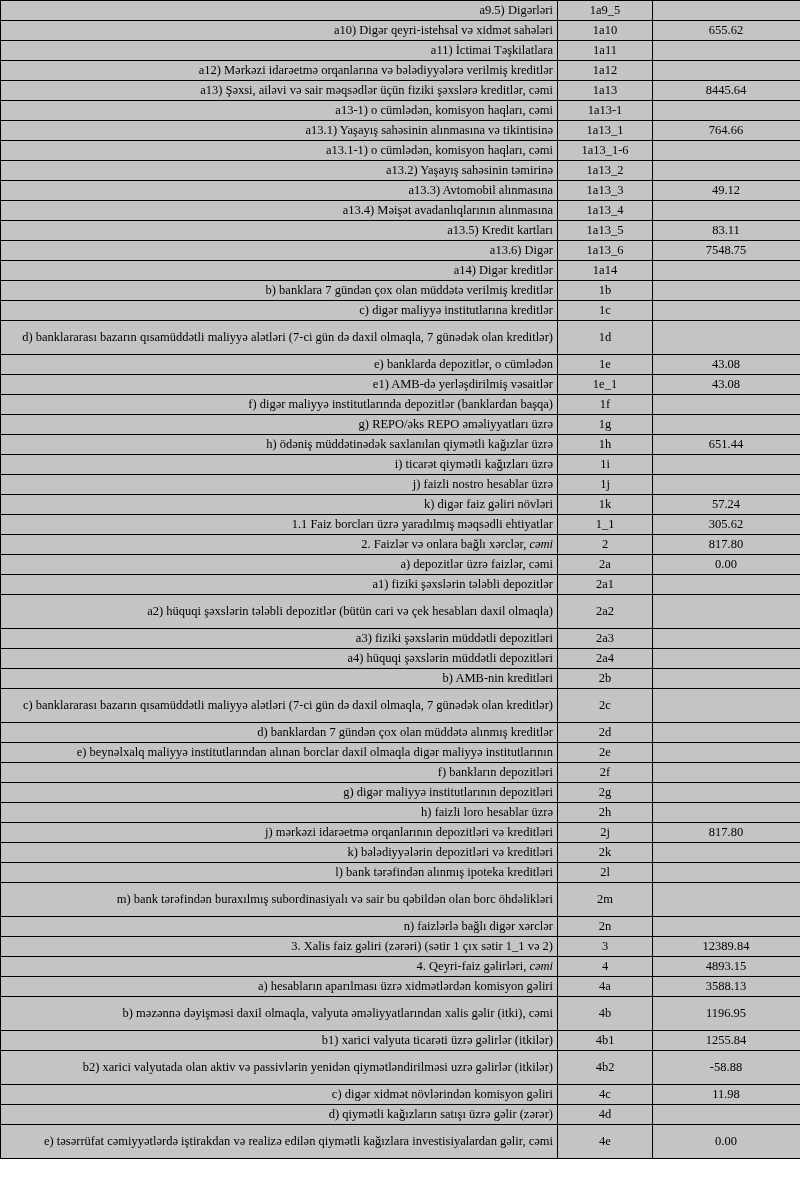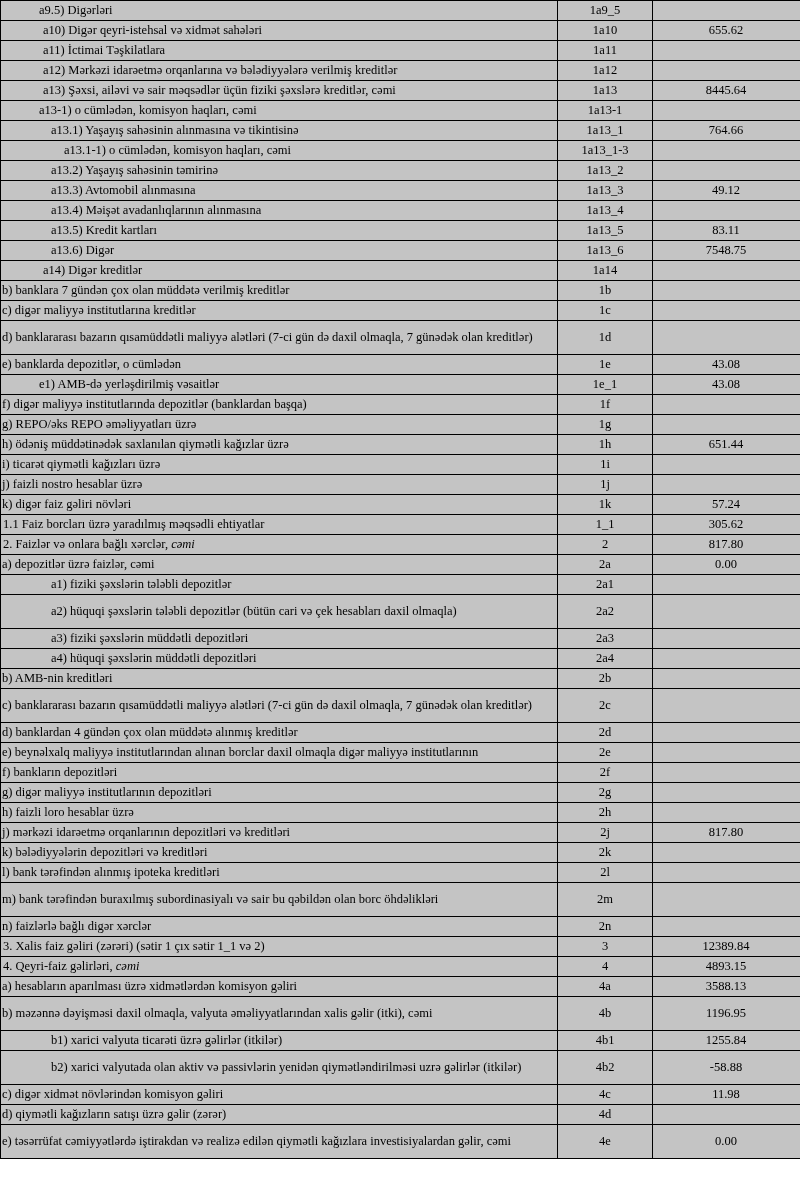--- a/index.html
+++ b/index.html
@@ -25,21 +25,21 @@
     background: #c4c4c4;
     font-size: 12.5px;
     line-height: 1.2;
     padding: 1px 3px;
     vertical-align: middle;
     overflow: hidden;
   }
   tr { height: 20px; }
   tr.tall { height: 34px; }
   tr.bold td { font-weight: normal; }
-  td.label { padding-right: 4px; }
+  td.label { padding-right: 4px; text-align: right; }
   td.code  { text-align: center; }
   td.value { text-align: center; padding-right: 4px; }
   .indent-0 { padding-left: 2px; }
   .indent-1 { padding-left: 1px; }
   .indent-2 { padding-left: 42px; }
   .indent-3 { padding-left: 38px; }
   .indent-4 { padding-left: 50px; }
   .indent-5 { padding-left: 63px; }
   i { font-style: italic; }
 </style>
@@ -83,21 +83,21 @@
         <td class="code">1a13-1</td>
         <td class="value"></td>
       </tr>
       <tr>
         <td class="label indent-4">a13.1) Yaşayış sahəsinin alınmasına və tikintisinə</td>
         <td class="code">1a13_1</td>
         <td class="value">764.66</td>
       </tr>
       <tr>
         <td class="label indent-5">a13.1-1) o cümlədən, komisyon haqları, cəmi</td>
-        <td class="code">1a13_1-3</td>
+        <td class="code">1a13_1-6</td>
         <td class="value"></td>
       </tr>
       <tr>
         <td class="label indent-4">a13.2) Yaşayış sahəsinin təmirinə</td>
         <td class="code">1a13_2</td>
         <td class="value"></td>
       </tr>
       <tr>
         <td class="label indent-4">a13.3) Avtomobil alınmasına</td>
         <td class="code">1a13_3</td>
@@ -217,21 +217,21 @@
         <td class="label indent-1">b) AMB-nin kreditləri</td>
         <td class="code">2b</td>
         <td class="value"></td>
       </tr>
       <tr class="tall">
         <td class="label indent-1">c) banklararası bazarın qısamüddətli maliyyə alətləri (7-ci gün də daxil olmaqla, 7 günədək olan kreditlər)</td>
         <td class="code">2c</td>
         <td class="value"></td>
       </tr>
       <tr>
-        <td class="label indent-1">d) banklardan 4 gündən çox olan müddətə alınmış kreditlər</td>
+        <td class="label indent-1">d) banklardan 7 gündən çox olan müddətə alınmış kreditlər</td>
         <td class="code">2d</td>
         <td class="value"></td>
       </tr>
       <tr>
         <td class="label indent-1">e) beynəlxalq maliyyə institutlarından alınan borclar daxil olmaqla digər maliyyə institutlarının</td>
         <td class="code">2e</td>
         <td class="value"></td>
       </tr>
       <tr>
         <td class="label indent-1">f) bankların depozitləri</td>

